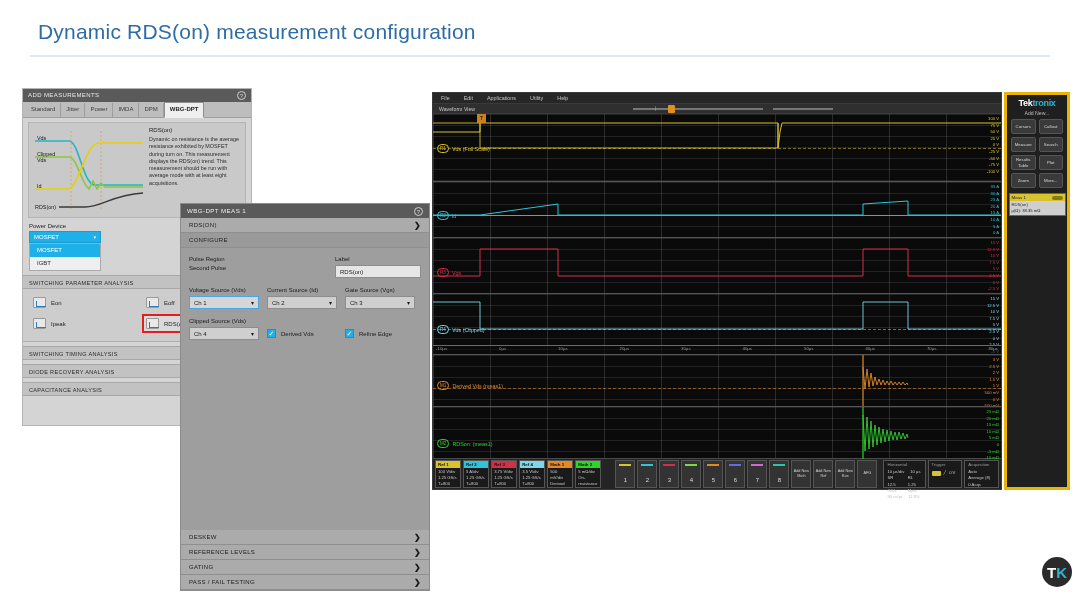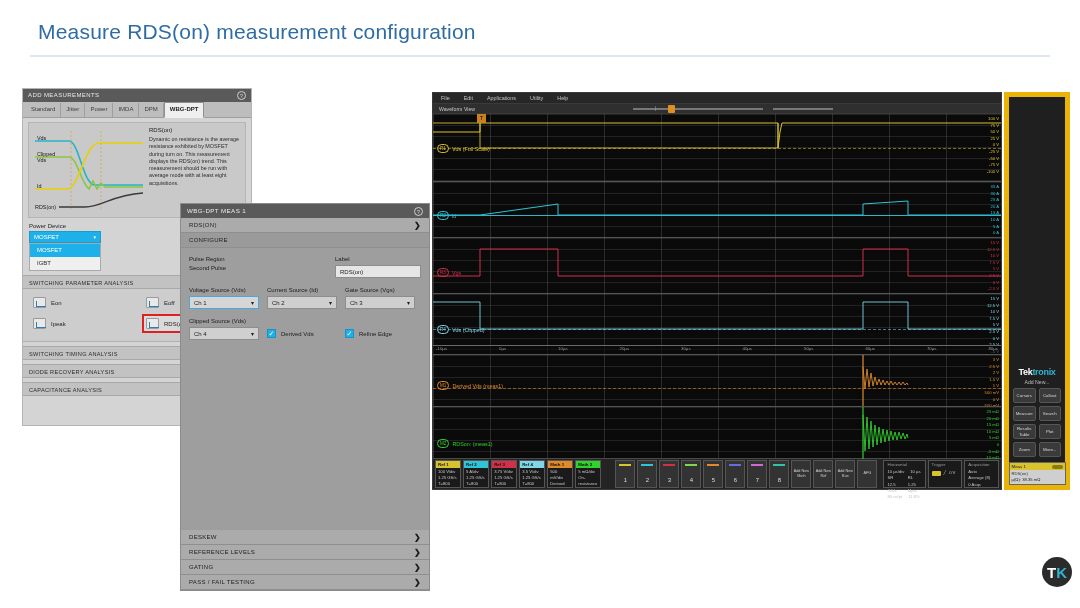--- a/index.html
+++ b/index.html
@@ -239,22 +239,22 @@
     display: flex; align-items: center; justify-content: center; padding: 1px;
   }
   .sys-badge {
     border: 1px solid #555; background: #1a1a1a; padding: 1px 3px;
     font-size: 4.2px; color: #c4c4c4; line-height: 6.2px;
   }
   .sys-badge .sb-title { color: #9a9a9a; font-size: 4.4px; margin-bottom: 1px; }
   .sb-grid { display: flex; gap: 6px; }
   #scope-sidebar {
     position: absolute; left: 1004px; top: 92px; width: 66px; height: 398px;
-    background: #1f1f1f; border: 5px solid #eab308;
-    display: flex; flex-direction: column; align-items: center; padding-top: 3px; justify-content: flex-end;
+    background: #1f1f1f; border: 3px solid #eab308;
+    display: flex; flex-direction: column; align-items: center; padding-top: 3px;
   }
   .tek-word { color: #fff; font-size: 9px; font-weight: bold; letter-spacing: -.3px; }
   .tek-word span.c { color: #2fb4d0; }
   .addnew { color: #bdbdbd; font-size: 5.2px; margin: 2px 0 3px 0; }
   .side-grid { display: grid; grid-template-columns: 1fr 1fr; gap: 3px; padding: 0 4px; }
   .side-btn {
     height: 15px; background: #3a3a3a; border: 1px solid #555; border-radius: 2px;
     color: #d6d6d6; font-size: 4.4px; display: flex; align-items: center;
     justify-content: center; text-align: center; line-height: 5.5px;
   }
@@ -266,21 +266,21 @@
     padding: 0 2px; display: flex; justify-content: space-between; align-items: center;
   }
   .mr-pill { width: 11px; height: 4px; background: #8a7a14; border-radius: 2px; }
   .mr-body { padding: 1px 2px; color: #d0d0d0; font-size: 4.2px; line-height: 6px; background:#cfcfcf; }
   .mr-body .l1 { color: #333; }
   .mr-body .l2 { color: #222; }
 </style>
 </head>
 <body>
 
-<div id="slide-title">Measure RDS(on) measurement configuration</div>
+<div id="slide-title">Dynamic RDS(on) measurement configuration</div>
 <div id="title-rule"></div>
 
 <div id="add-meas-panel">
   <div class="panel-titlebar">
     <span>ADD MEASUREMENTS</span>
     <span class="help-circle">?</span>
   </div>
 
   <div class="tabstrip">
     <div class="tab">Standard</div>

